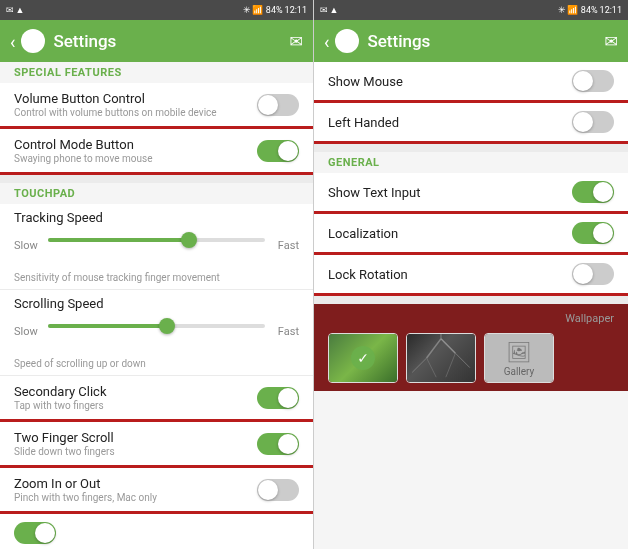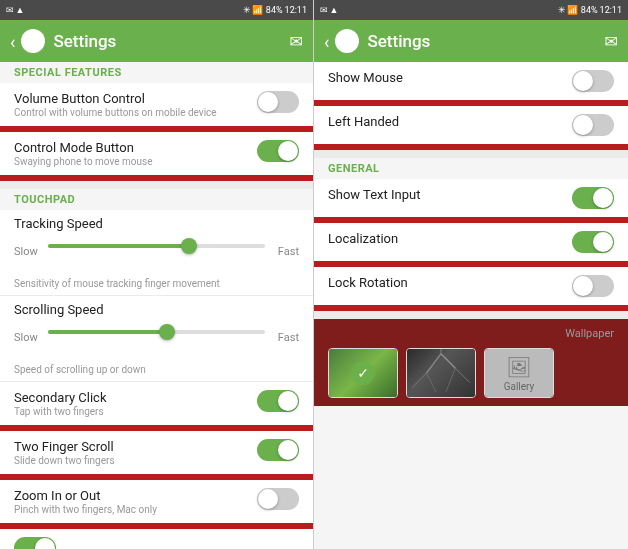--- a/index.html
+++ b/index.html
@@ -86,25 +86,25 @@
     .section-label {
       font-size: 11px;
       color: #6ab04c;
       font-weight: 700;
       padding: 4px 14px 4px;
       letter-spacing: 0.5px;
     }
 
     .setting-item {
       display: flex;
-      align-items: flex-start;
+      align-items: center;
       justify-content: space-between;
       padding: 8px 14px;
       background: white;
-      border-bottom: 6px solid #b91c1c;
+      border-bottom: 3px solid #b91c1c;
     }
 
     .setting-item-text {
       flex: 1;
       padding-right: 8px;
     }
 
     .setting-item-title {
       font-size: 13px;
       color: #222;

